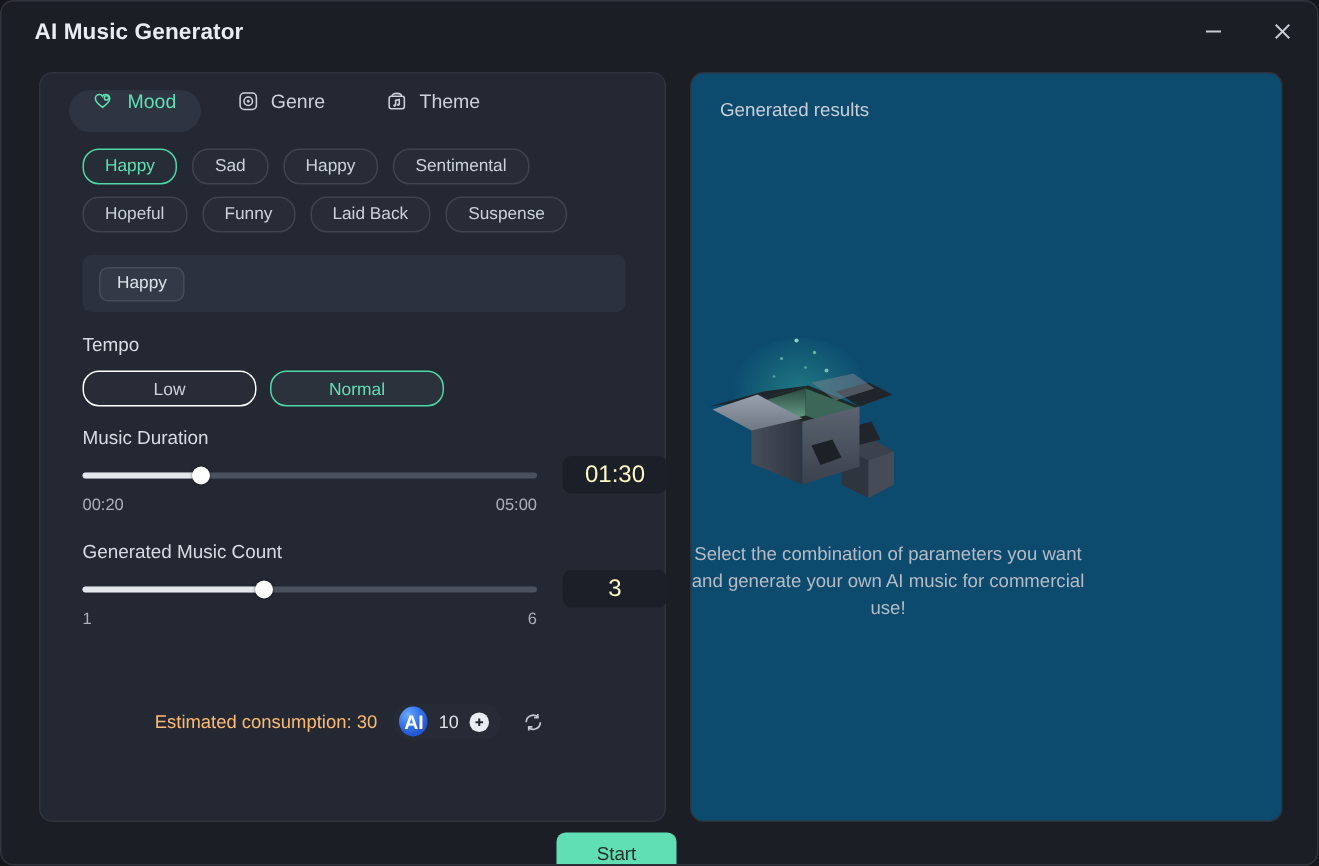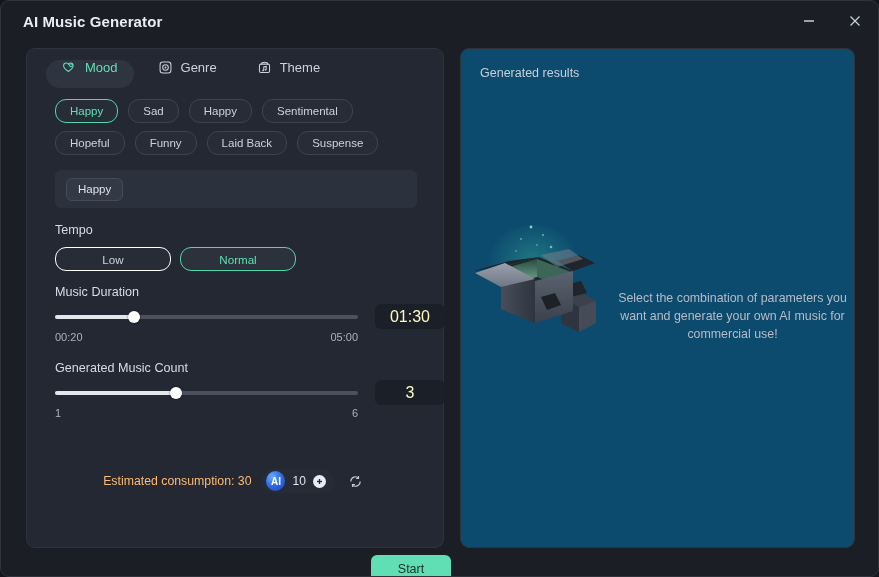--- a/index.html
+++ b/index.html
@@ -82,22 +82,22 @@
     position: absolute;
     left: 19px; top: 17px;
     font-size: 12.5px;
     color: #c9cfd8;
   }
   .empty-wrap {
     position: absolute;
     left: 0; top: 170px;
     width: 100%;
     display: flex;
-    flex-direction: row;
-    align-items: flex-end;
+    flex-direction: column;
+    align-items: flex-start;
   }
   .empty-text {
     margin-top: 16px;
     width: 262px;
     text-align: center;
     font-size: 12.4px;
     line-height: 18px;
     color: #b6bcc6;
   }
 
@@ -295,21 +295,21 @@
     background: #262b35;
   }
   .ai-badge {
     width: 19px;
     height: 20px;
     border-radius: 50%;
     background: radial-gradient(circle at 32% 28%, #6aa8ff 0%, #2f6fe8 45%, #1d3fb8 100%);
     display: flex;
     align-items: center;
     justify-content: center;
-    font-size: 10px;
+    font-size: 13px;
     font-weight: bold;
     color: #ffffff;
   }
   .credit-num {
     font-size: 12px;
     color: #dfe4ea;
   }
   .plus-icon {
     width: 13px;
     height: 13px;

